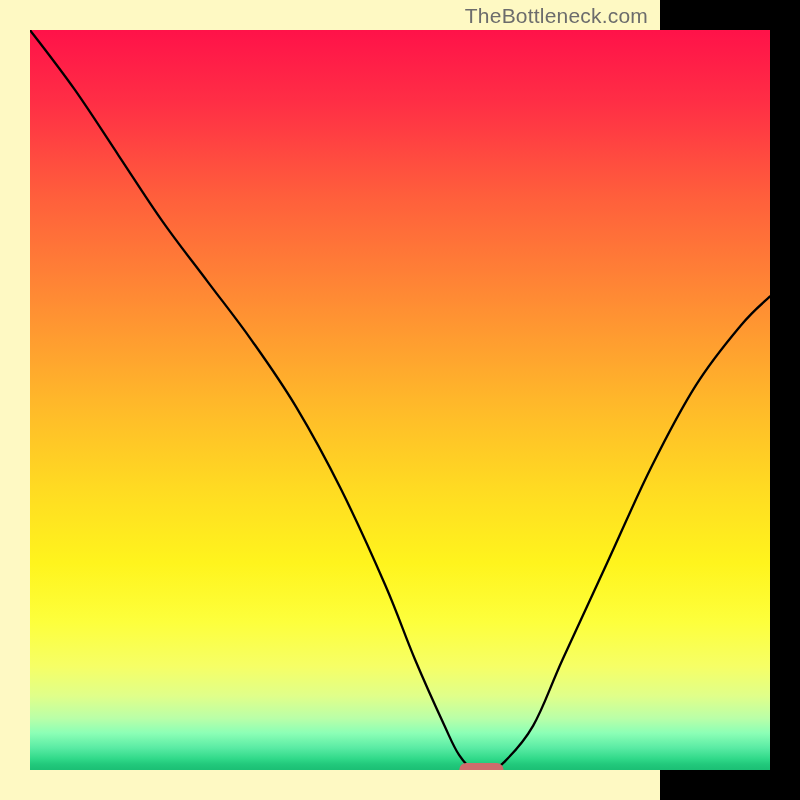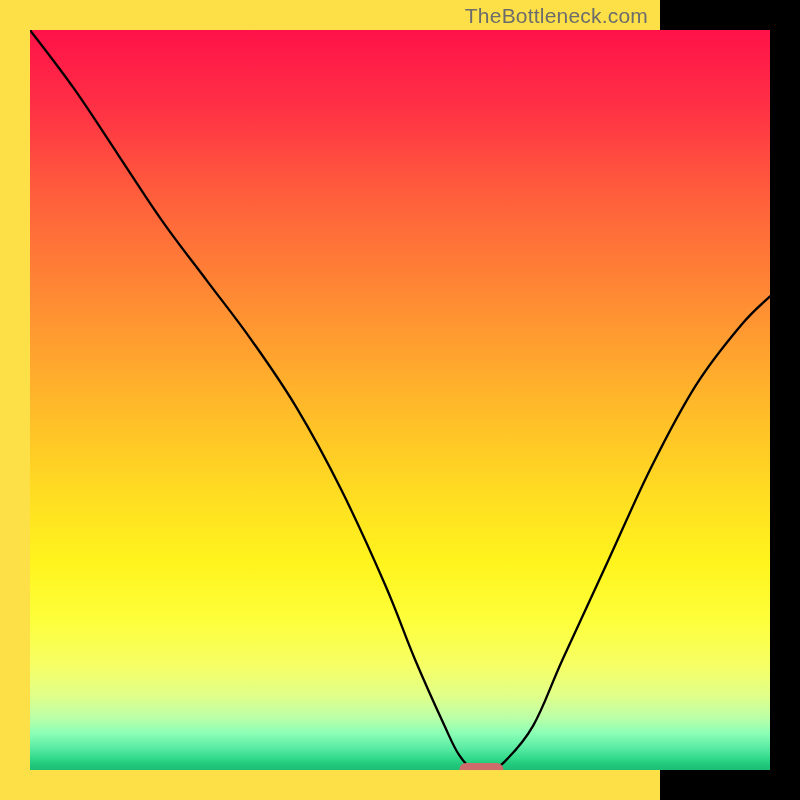--- a/index.html
+++ b/index.html
@@ -8,21 +8,21 @@
     width: 800px;
     height: 800px;
     overflow: hidden;
     background: #000;
     font-family: Arial, Helvetica, sans-serif;
   }
   .outer {
     position: relative;
     width: 660px;
     height: 800px;
-    background: #fde047;
+    background: #fef9c3;
   }
   .watermark {
     position: absolute;
     top: 4px;
     right: 12px;
     color: #6c6c6c;
     font-size: 21px;
     font-weight: 500;
     letter-spacing: 0.2px;
   }

